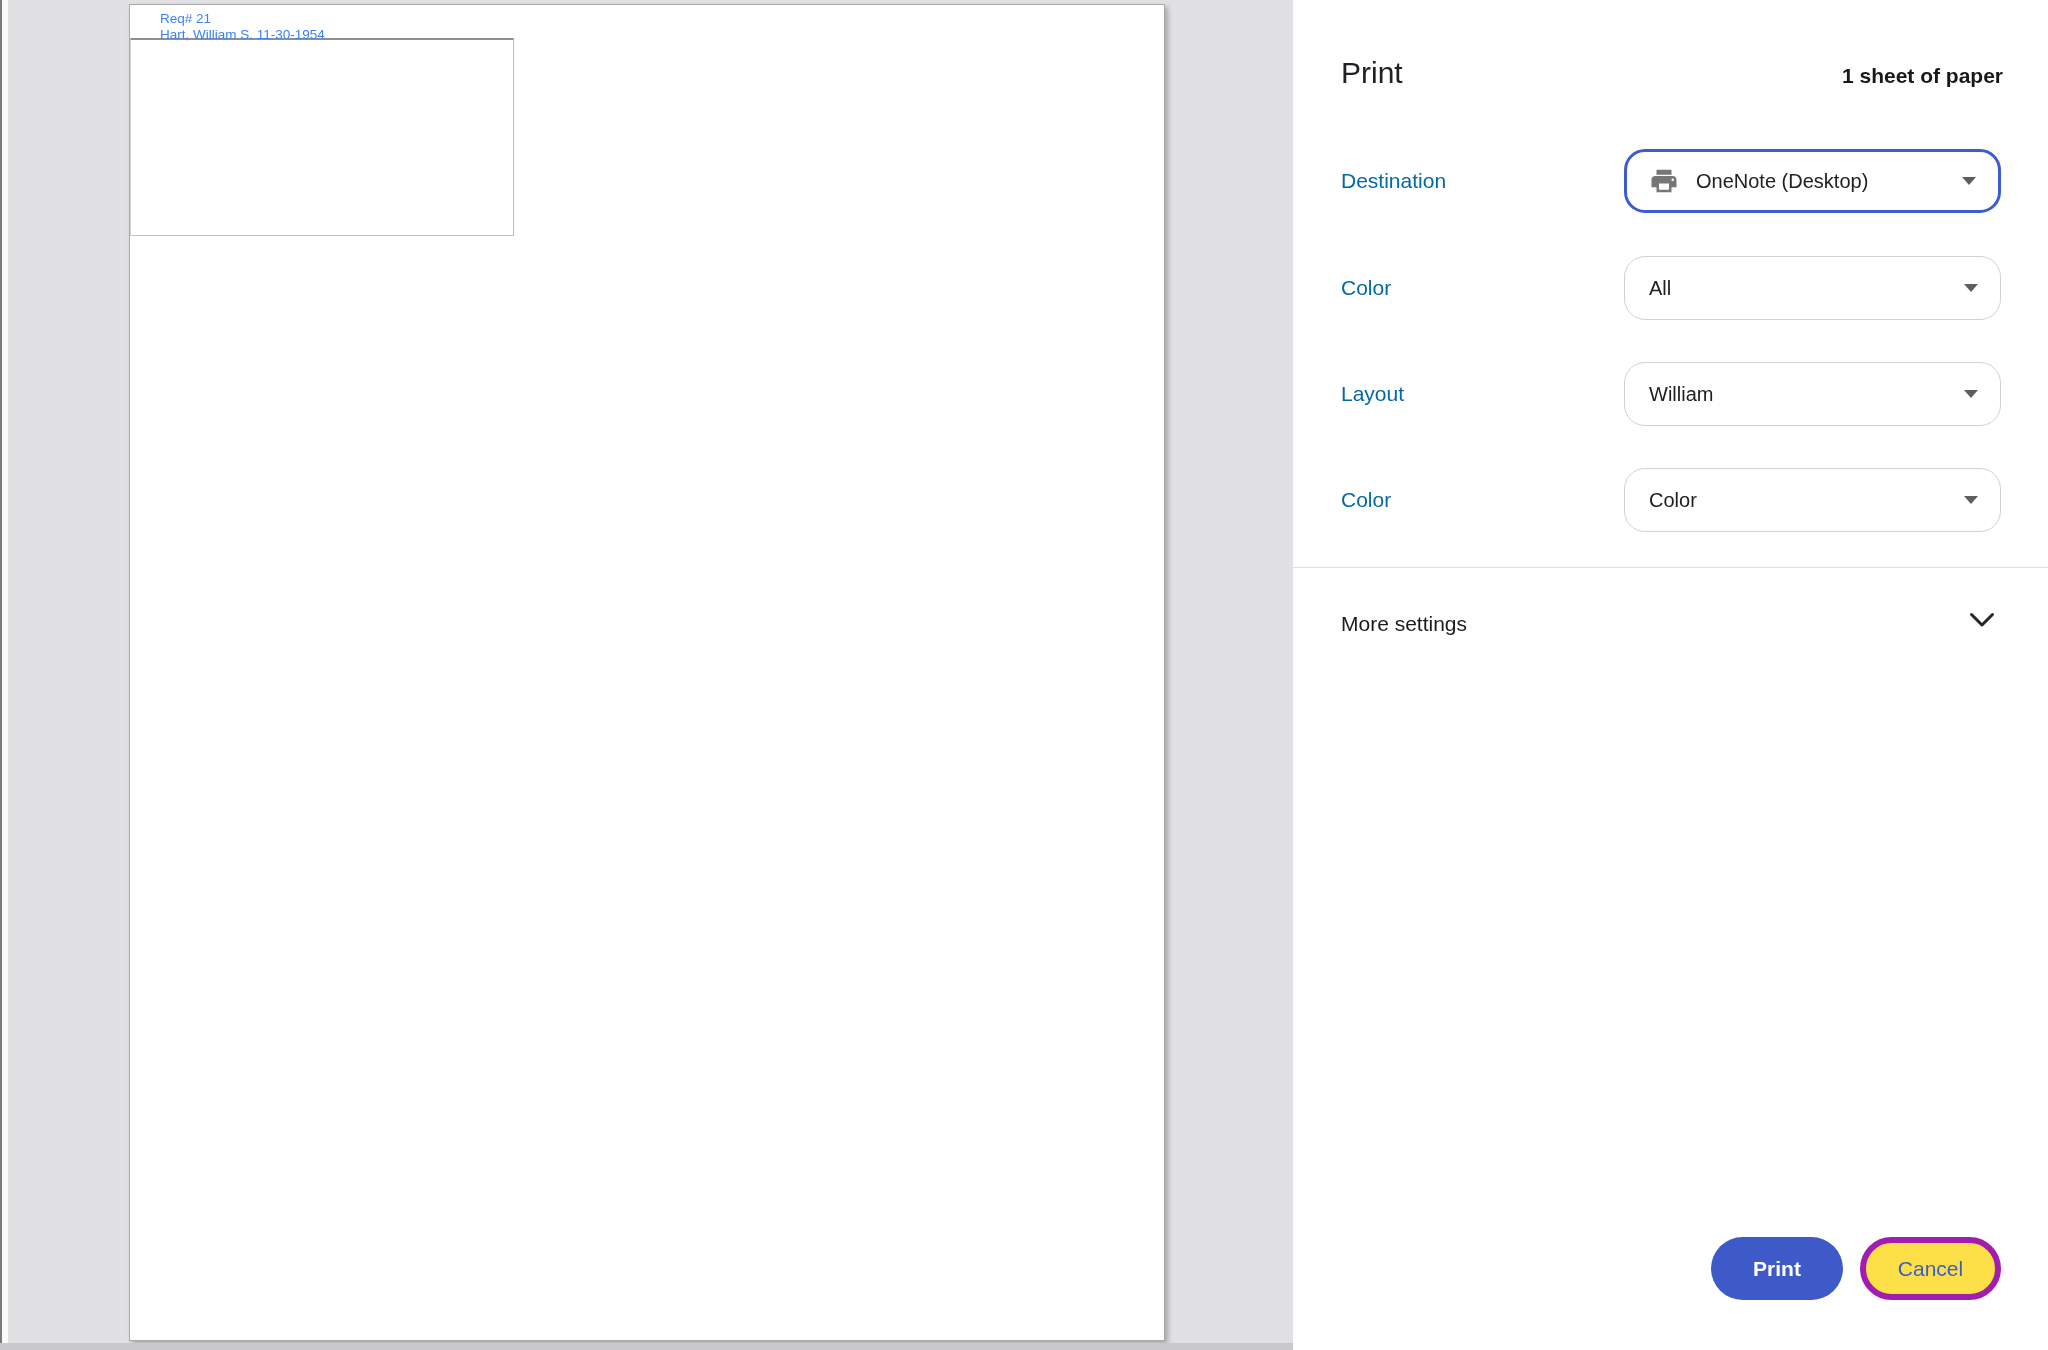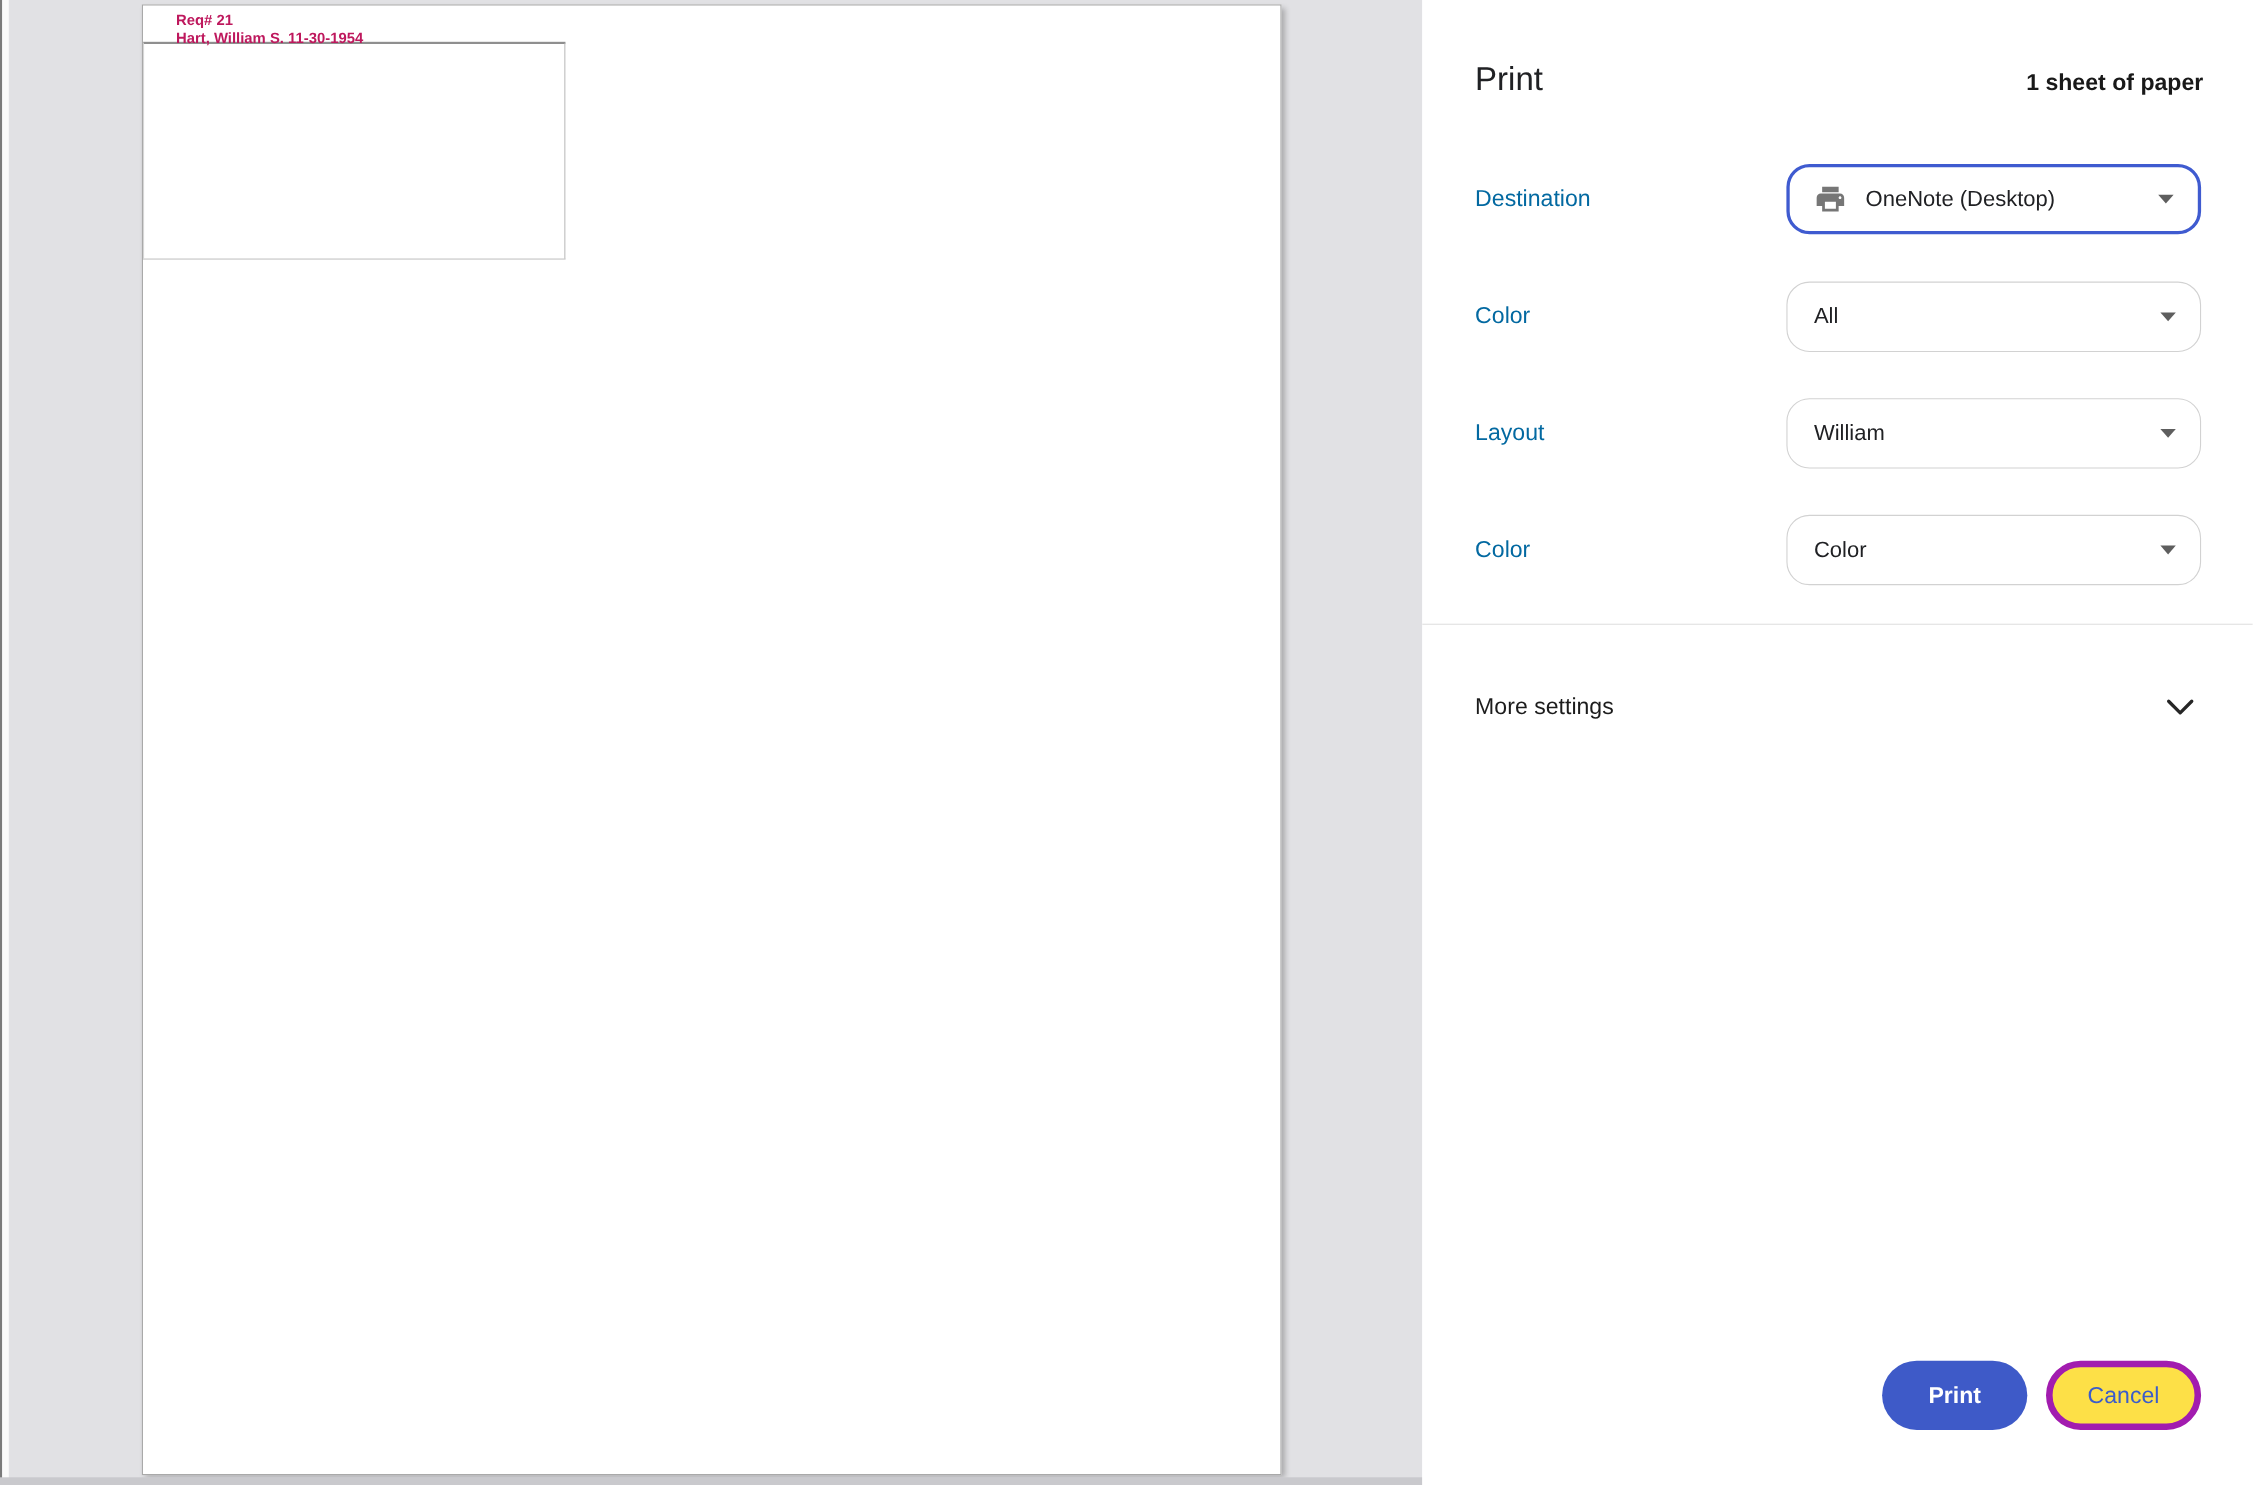--- a/index.html
+++ b/index.html
@@ -20,22 +20,22 @@
   .window-gap  { position:absolute; left:2px; top:0; width:6px; height:1350px; background:#fafafa; }
   .bottom-strip { position:absolute; left:0; top:1343px; width:1293px; height:7px; background:#c9c9cd; }
 
   .page {
     position:absolute; left:129px; top:4px; width:1036px; height:1337px;
     background:#ffffff; border:1px solid #a9a9a9;
     box-shadow:3px 3px 5px rgba(0,0,0,0.25);
   }
   .doc-header {
     position:absolute; left:30px; top:6px;
-    font-size:13.5px; line-height:16px; color:#be185d;
-    white-space:nowrap; z-index:2;font-weight:bold;
+    font-size:13.5px; line-height:16px; color:#3b82f6;
+    white-space:nowrap; z-index:2;
   }
   .doc-box {
     position:absolute; left:0px; top:33px; width:384px; height:198px;
     background:#ffffff;
     border-top:2px solid #8f8f8f;
     border-right:1px solid #bdbdbd;
     border-bottom:1px solid #c4c4c4;
     border-left:1px solid #d6d6d6;
   }
 
@@ -75,21 +75,21 @@
     position:absolute; right:22px; top:50%; margin-top:-4px;
     width:0; height:0;
     border-left:7px solid transparent; border-right:7px solid transparent;
     border-top:8px solid #5e5e5e;
   }
 
   .divider { position:absolute; left:0; right:0; top:567px; height:1px; background:#e0e0e0; }
 
   .more-settings {
     position:absolute; left:48px; right:47px; top:612px; height:62px;
-    display:flex; align-items:center; justify-content:space-between;
+    display:flex; justify-content:space-between;
     cursor:pointer;
   }
   .more-settings-label { font-size:21px; color:#1c1c1c; }
   .chevron { display:inline-flex; margin-right:6px; }
 
   .actions {
     position:absolute; right:47px; bottom:50px;
     display:flex; gap:17px;
   }
   .btn {

